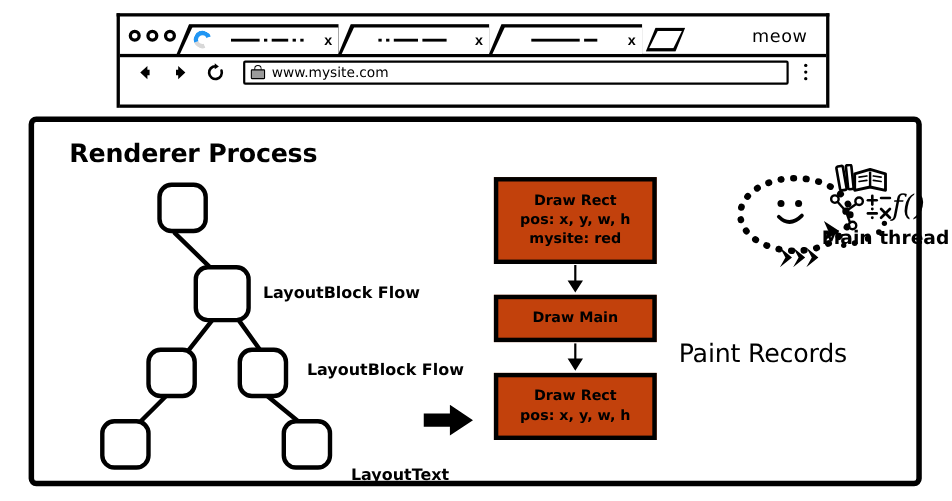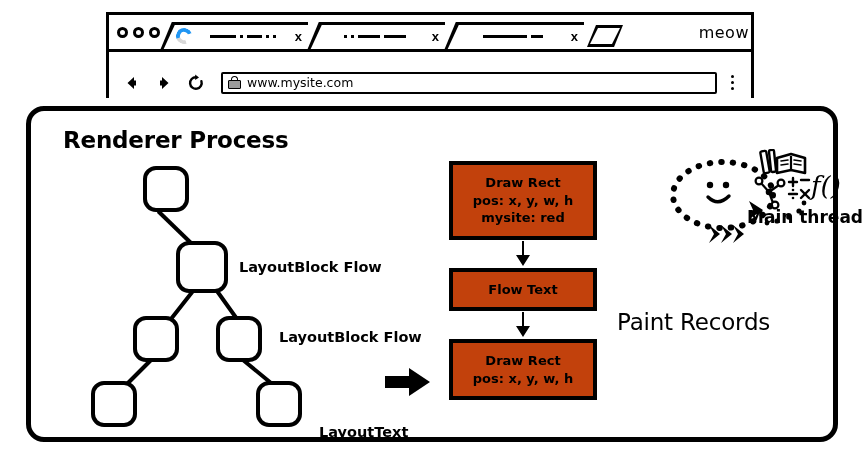--- a/index.html
+++ b/index.html
@@ -132,35 +132,34 @@
   #new-tab-button::after {
     content: "";
     position: absolute;
     left: 3px; top: 3px; right: 3px; bottom: 3px;
     background: #fff;
     clip-path: polygon(8px 0, 100% 0, calc(100% - 8px) 100%, 0 100%);
   }
 
   #brand-label {
     margin-left: auto;
-    padding-right: 2px;
+    padding-right: 17px;
     font-family: "DejaVu Sans", sans-serif;
     font-size: 16px;
     letter-spacing: 0.5px;
     flex: 0 0 auto;
   }
 
   #toolbar {
     height: 46px;
     display: flex;
     align-items: center;
     padding: 0 10px 16px 12px;
     box-sizing: border-box;
     border-bottom: 3px solid #000;
-    margin-top: 17px;
   }
   .nav-btn {
     width: 22px; height: 22px;
     flex: 0 0 auto;
     display: flex;
     align-items: center;
     justify-content: center;
     margin-right: 10px;
   }
   #url-bar {
@@ -217,21 +216,21 @@
   #menu-dots i { width: 3px; height: 3px; background: #000; border-radius: 50%; display:block; }
 
   
   #renderer-panel {
     position: absolute;
     left: 26px;
     top: 106px;
     width: 812px;
     height: 336px;
     border: 5px solid #000;
-    border-radius: 18px;
+    border-radius: 7px;
     box-sizing: border-box;
     background: #fff;
   }
 
   #panel-title {
     position: absolute;
     left: 32px;
     top: 16px;
     font-family: "DejaVu Sans", sans-serif;
     font-size: 23px;
@@ -444,21 +443,21 @@
       <span class="line">Draw Rect</span>
       <span class="line">pos: x, y, w, h</span>
       <span class="line">mysite: red</span>
     </div>
     <div class="record-arrow">
       <svg width="20" height="26" viewBox="0 0 20 26" aria-hidden="true">
         <path d="M9 0 L11 0 L11 14 L17 14 L10 25 L3 14 L9 14 Z" fill="#000"></path>
       </svg>
     </div>
     <div class="record-box">
-      <span class="line">Flow Text</span>
+      <span class="line">Draw Main</span>
     </div>
     <div class="record-arrow">
       <svg width="20" height="26" viewBox="0 0 20 26" aria-hidden="true">
         <path d="M9 0 L11 0 L11 14 L17 14 L10 25 L3 14 L9 14 Z" fill="#000"></path>
       </svg>
     </div>
     <div class="record-box">
       <span class="line">Draw Rect</span>
       <span class="line">pos: x, y, w, h</span>
     </div>

